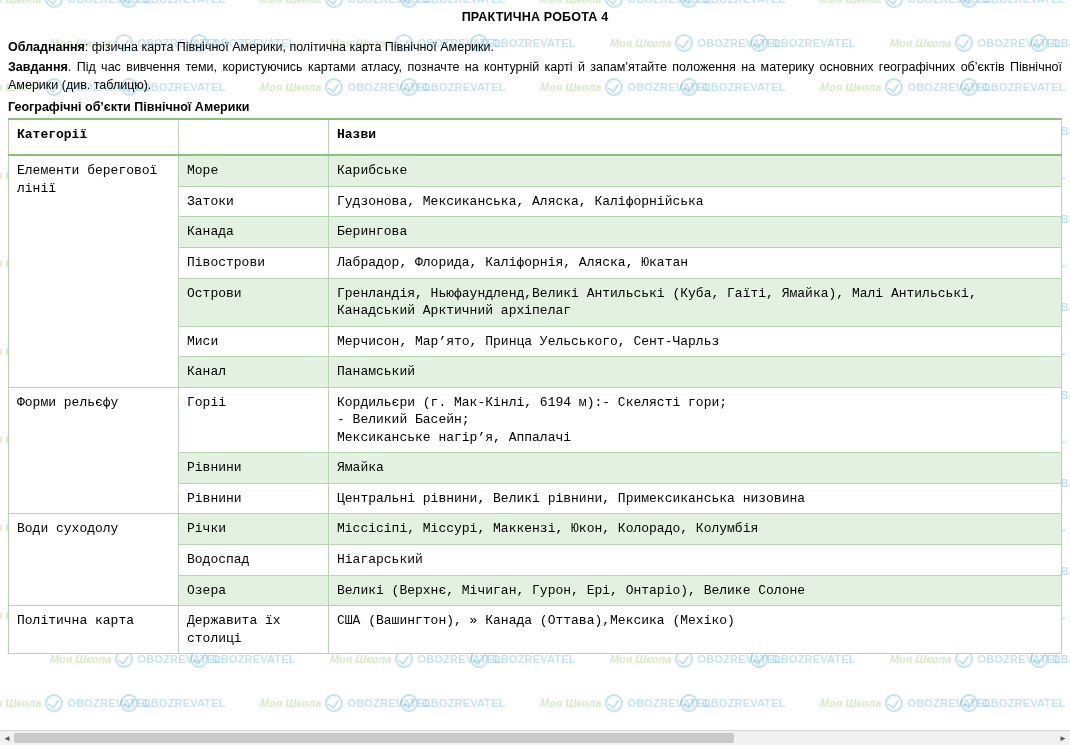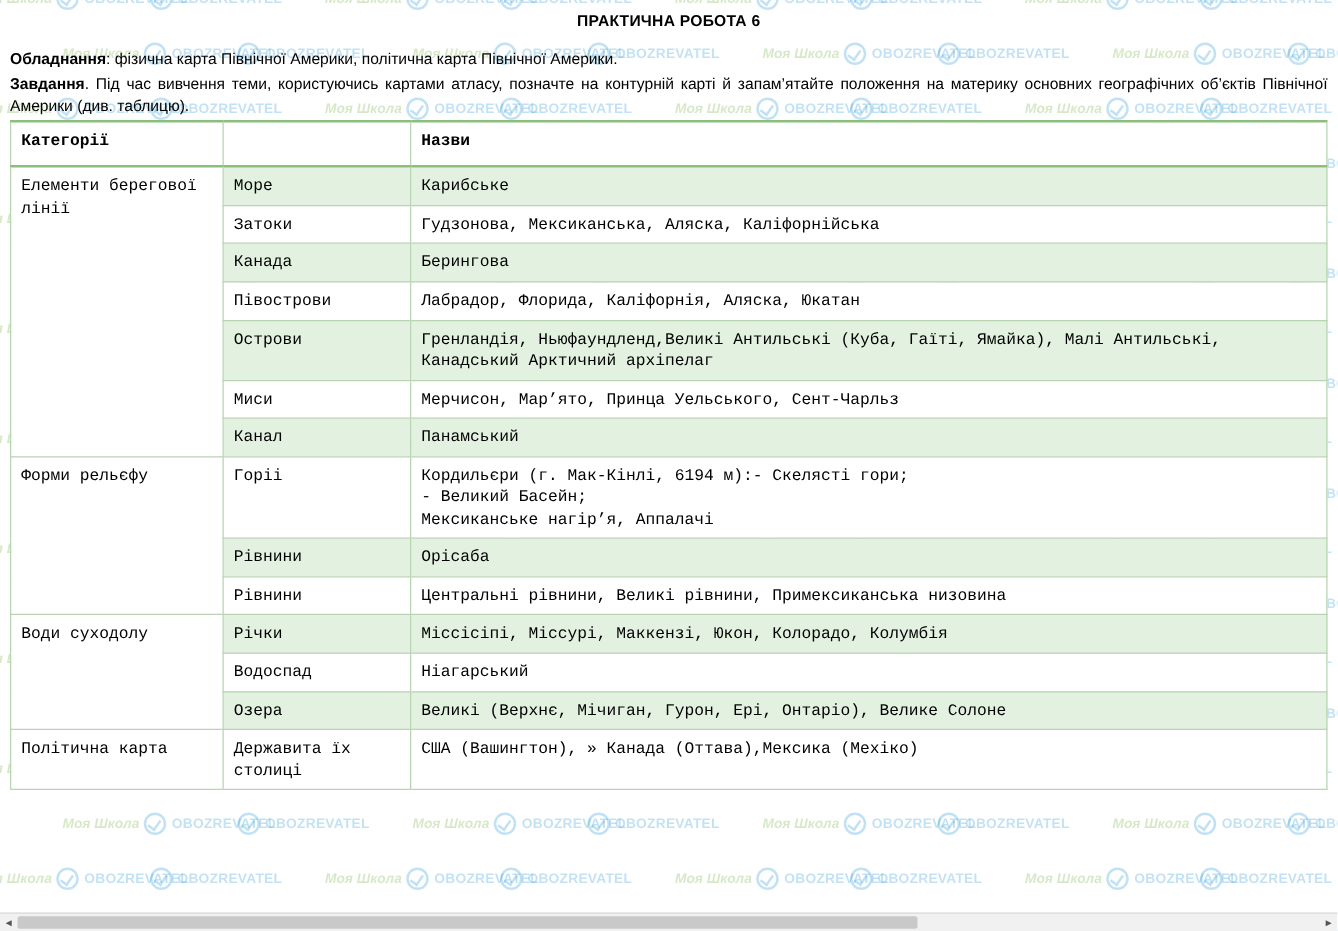--- a/index.html
+++ b/index.html
@@ -811,32 +811,33 @@
       <span class="wm-obz">OBOZREVATEL</span>
     </div>
     <div class="wm" style="left: 1030px; top: 738px;">
       <span class="wm-ring"></span>
       <span class="wm-obz">OBOZREVATEL</span>
     </div>
   </div>
 
 <div id="content">
 
-  <div class="doc-title">ПРАКТИЧНА РОБОТА 6</div>
+  <div class="doc-title">ПРАКТИЧНА РОБОТА 4</div>
 
 
 
   <p class="para">
     <span class="lbl">Обладнання</span><span>: фізична карта Північної Америки, політична карта Північної Америки.</span>
   </p>
 
   <p class="para">
     <span class="lbl">Завдання</span><span>. Під час вивчення теми, користуючись картами атласу, позначте на контурній карті й запам’ятайте положення на материку основних географічних об’єктів Північної Америки (див. таблицю).</span>
   </p>
 
+  <div class="table-caption">Географічні об’єкти Північної Америки</div>
 
   <table class="geo">
     <colgroup>
       <col class="col-cat">
       <col class="col-sub">
       <col>
     </colgroup>
     <thead>
       <tr>
         <th>Категорії</th>
@@ -876,21 +877,21 @@
         </tr>
         <tr class="row-white">
           <td class="cat-cell" rowspan="3">Форми рельєфу</td>
           <td>Горіі</td>
           <td class="multiline">Кордильєри (г. Мак-Кінлі, 6194 м):- Скелясті гори;
 - Великий Басейн;
 Мексиканське нагір’я, Аппалачі</td>
         </tr>
         <tr class="row-green">
           <td>Рівнини</td>
-          <td class="multiline">Орісаба</td>
+          <td class="multiline">Ямайка</td>
         </tr>
         <tr class="row-white">
           <td>Рівнини</td>
           <td class="multiline">Центральні рівнини, Великі рівнини, Примексиканська низовина</td>
         </tr>
         <tr class="row-green">
           <td class="cat-cell" rowspan="3">Води суходолу</td>
           <td>Річки</td>
           <td class="multiline">Міссісіпі, Міссурі, Маккензі, Юкон, Колорадо, Колумбія</td>
         </tr>

